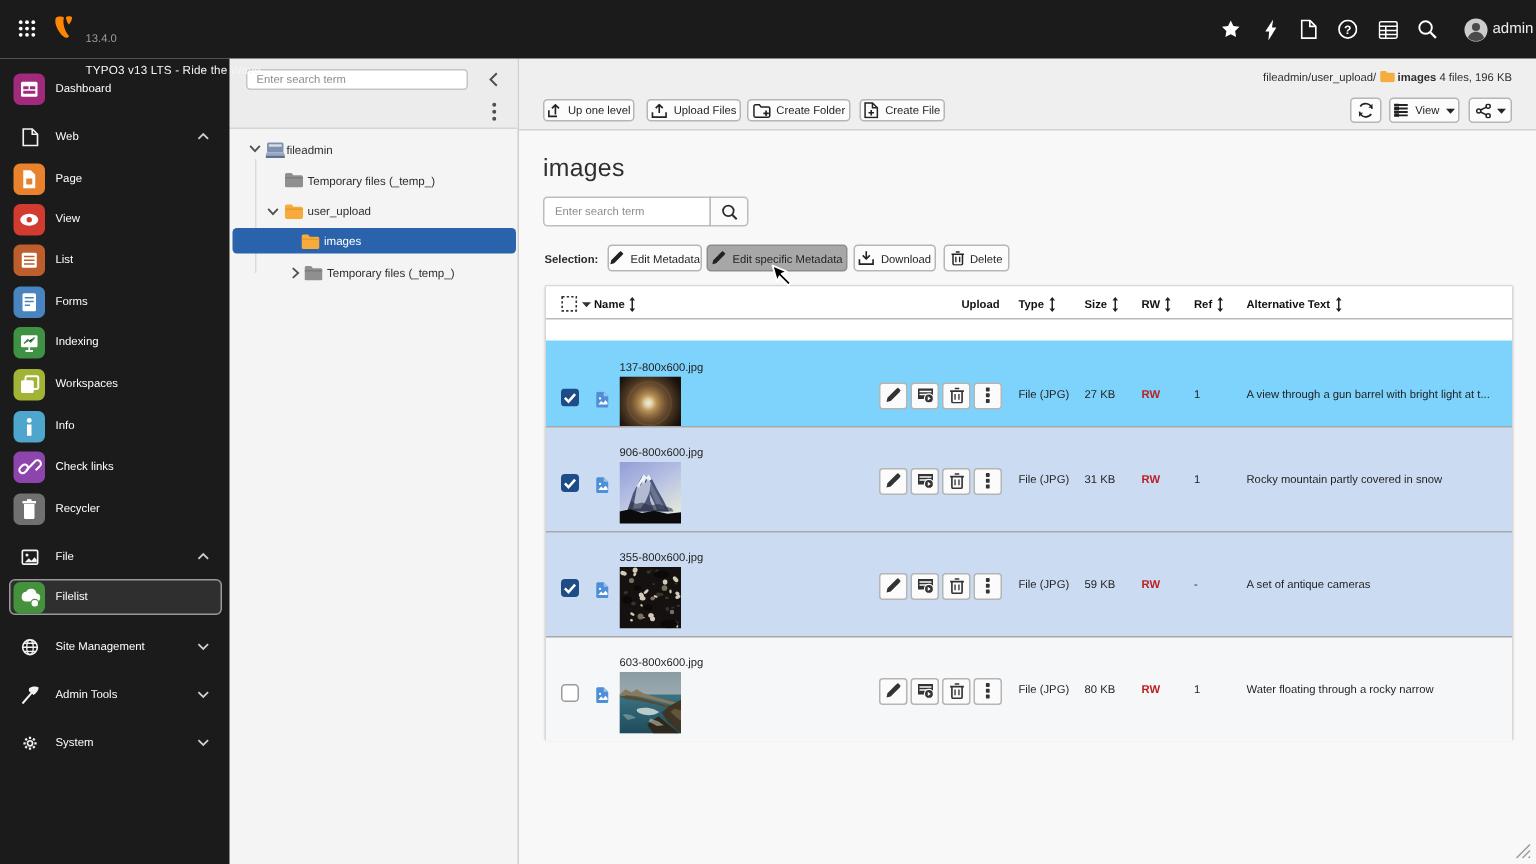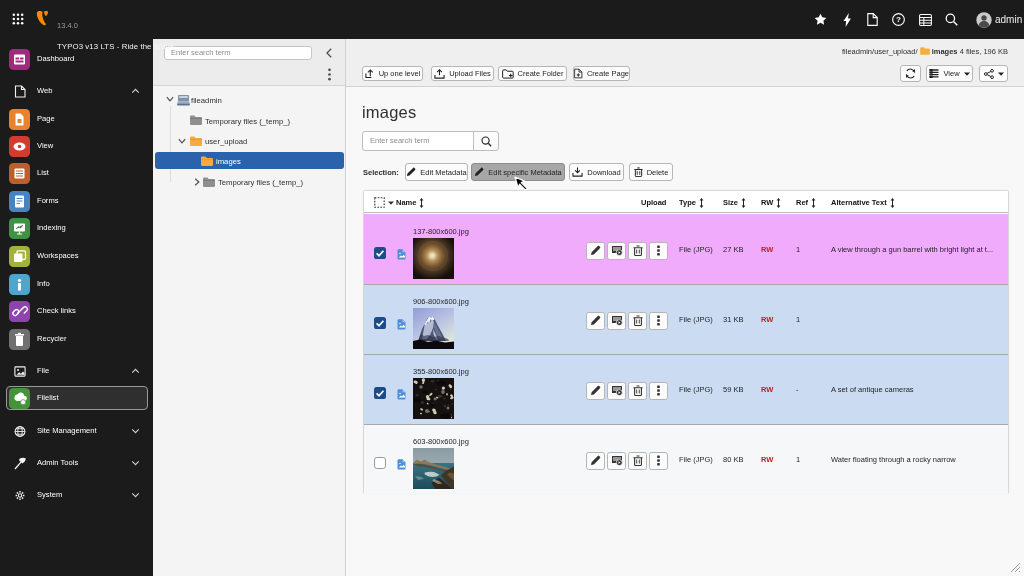--- a/index.html
+++ b/index.html
@@ -307,21 +307,21 @@
           <path stroke="#222" stroke-width="1.2" d="M9.5 5.2v4M7.5 7.2h4"></path>
         </svg>
         <span>Create Folder</span>
       </div>
       <div class="btn" style="left:227px;top:27px;width:57px;height:15px">
         <svg width="10" height="11" viewBox="0 0 11 12">
           <path fill="none" stroke="#222" stroke-width="1.1" d="M0.8 0.6h5.4l3.6 3.6v7.2H0.8z"></path>
           <path fill="none" stroke="#222" stroke-width="1.1" d="M6.2 0.6v3.6h3.6"></path>
           <path stroke="#222" stroke-width="1.2" d="M5.3 5.8v4M3.3 7.8h4"></path>
         </svg>
-        <span>Create Page</span>
+        <span>Create File</span>
       </div>
       <div class="btn" style="left:554px;top:26px;width:21px;height:17px">
         <svg width="11" height="11" viewBox="0 0 12 12">
           <path fill="none" stroke="#222" stroke-width="1.2" d="M10.6 5A4.8 4.8 0 002 3.2M1.4 7a4.8 4.8 0 008.6 1.8"></path>
           <path fill="#222" d="M10.9 1.2v3h-3zM1.1 10.8v-3h3z"></path>
         </svg>
       </div>
       <div class="btn" style="left:580px;top:26px;width:47px;height:17px">
         <svg width="10" height="9" viewBox="0 0 10 9">
           <path stroke="#222" stroke-width="1.3" d="M0.5 1h9M0.5 3.3h9M0.5 5.6h9M0.5 7.9h9"></path>
@@ -411,21 +411,21 @@
           <path fill="#222" d="M0.6 2.4L2.5 0 4.4 2.4zM0.6 7.6L2.5 10 4.4 7.6z"></path>
         </svg></div>
       <div class="htxt" style="left:432px">Ref <svg width="5" height="10" viewBox="0 0 5 10">
           <path fill="none" stroke="#222" stroke-width="1" d="M2.5 1v8"></path>
           <path fill="#222" d="M0.6 2.4L2.5 0 4.4 2.4zM0.6 7.6L2.5 10 4.4 7.6z"></path>
         </svg></div>
       <div class="htxt" style="left:467px">Alternative Text <svg width="5" height="10" viewBox="0 0 5 10">
           <path fill="none" stroke="#222" stroke-width="1" d="M2.5 1v8"></path>
           <path fill="#222" d="M0.6 2.4L2.5 0 4.4 2.4zM0.6 7.6L2.5 10 4.4 7.6z"></path>
         </svg></div>
-      <div class="row" style="top:23px;background:#f0abfc">
+      <div class="row" style="top:36px;background:#7dd3fc">
         <div class="abs" style="left:10px;top:31px"><svg width="12" height="12" viewBox="0 0 12 12">
             <rect width="12" height="12" rx="2.6" fill="#1e4c86"></rect>
             <path fill="none" stroke="#fff" stroke-width="1.7" d="M2.6 6.3l2.4 2.4 4.4-4.9"></path>
           </svg></div>
         <div class="abs" style="left:33px;top:32px"><svg width="9" height="11" viewBox="0 0 9 11">
             <path fill="#4f8fd8" d="M0.5 1.2A1 1 0 011.5 0.2h4l3 3v6.4a1 1 0 01-1 1h-6a1 1 0 01-1-1z"></path>
             <path fill="#9cc1ea" d="M5.5 0.2l3 3h-3z"></path>
             <path fill="#fff" d="M1.8 8.6l2-2.2 1.3 1.2 1.5-1.8 1.4 1.6v1.2z"></path>
             <circle cx="3" cy="4.6" r="0.75" fill="#fff"></circle>
           </svg></div>
@@ -539,20 +539,21 @@
               <rect x="0.2" y="0.4" width="2.6" height="2.6" rx="0.6"></rect>
               <rect x="0.2" y="4.2" width="2.6" height="2.6" rx="0.6"></rect>
               <rect x="0.2" y="8" width="2.6" height="2.6" rx="0.6"></rect>
             </g>
           </svg>
         </div>
         <div class="cell" style="left:315px">File (JPG)</div>
         <div class="cell" style="left:359px">31 KB</div>
         <div class="cell" style="left:397px;color:#b22;font-weight:bold">RW</div>
         <div class="cell" style="left:432px">1</div>
+        <div class="cell" style="left:467px">Rocky mountain partly covered in snow</div>
       </div>
       <div class="row" style="top:163px;background:#cbdcf2">
         <div class="abs" style="left:10px;top:31px"><svg width="12" height="12" viewBox="0 0 12 12">
             <rect width="12" height="12" rx="2.6" fill="#1e4c86"></rect>
             <path fill="none" stroke="#fff" stroke-width="1.7" d="M2.6 6.3l2.4 2.4 4.4-4.9"></path>
           </svg></div>
         <div class="abs" style="left:33px;top:32px"><svg width="9" height="11" viewBox="0 0 9 11">
             <path fill="#4f8fd8" d="M0.5 1.2A1 1 0 011.5 0.2h4l3 3v6.4a1 1 0 01-1 1h-6a1 1 0 01-1-1z"></path>
             <path fill="#9cc1ea" d="M5.5 0.2l3 3h-3z"></path>
             <path fill="#fff" d="M1.8 8.6l2-2.2 1.3 1.2 1.5-1.8 1.4 1.6v1.2z"></path>

